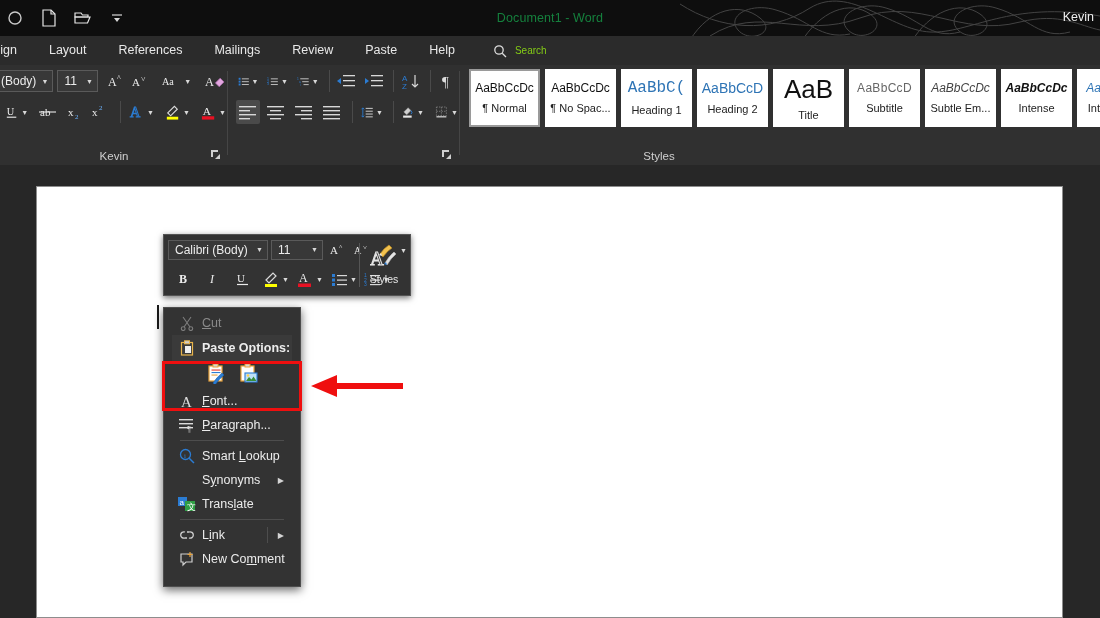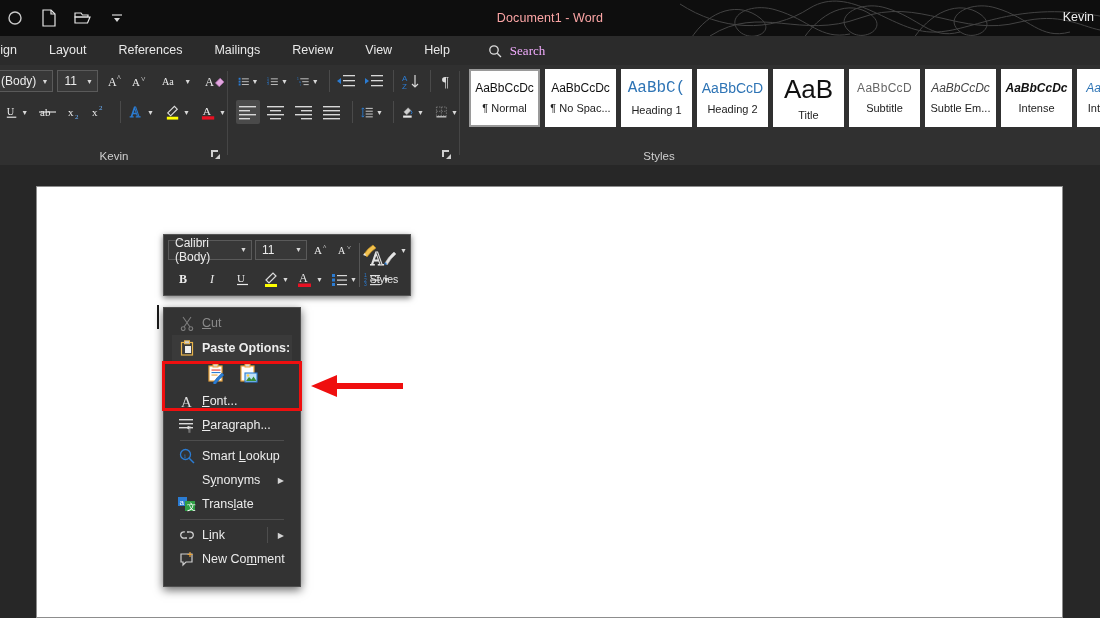--- a/index.html
+++ b/index.html
@@ -18,33 +18,33 @@
     position:absolute; left:0; top:0; width:1100px; height:36px;
     background:#0e0e0e;
     display:flex; align-items:center;
   }
   .titlebar .swirl { position:absolute; right:0; top:0; width:420px; height:36px; opacity:.42; pointer-events:none; }
   .qat { display:flex; align-items:center; gap:12px; padding-left:4px; z-index:2; }
   .qat-btn { width:22px; height:22px; display:flex; align-items:center; justify-content:center; cursor:pointer; }
   .qat-btn svg { display:block; }
   .title-text {
     position:absolute; left:0; right:0; text-align:center;
-    font-size:12.5px; color:#fca5a5; letter-spacing:.1px; z-index:2;
+    font-size:12.5px; color:#15803d; letter-spacing:.1px; z-index:2;
   }
   .acct { position:absolute; right:6px; top:10px; font-size:12.5px; color:#f0f0f0; z-index:2; cursor:pointer;}
 
   
   .tabbar {
     position:absolute; left:0; top:36px; width:1100px; height:29px;
     background:#2b2b2b; display:flex; align-items:center;
   }
   .tab { padding:0 16px; height:29px; line-height:29px; font-size:12.5px; color:#e8e8e8; cursor:pointer; white-space:nowrap; }
   .tab:first-child { padding-left:0; margin-left:-6px; }
   .searchbox { display:flex; align-items:center; gap:8px; margin-left:22px; cursor:text; }
-  .searchbox .lbl { font-size:13px; color:#f0abfc;font-family:Liberation Serif, serif; }
+  .searchbox .lbl { font-size:10px; color:#84cc16; }
 
   
   .ribbon {
     position:absolute; left:0; top:65px; width:1100px; height:100px;
     background:#303030;
   }
   .rb-row { display:flex; align-items:center; height:30px; }
   .grp { position:absolute; top:0; height:100px; }
   .grp-label {
     position:absolute; bottom:3px; width:100%; text-align:center;
@@ -169,21 +169,21 @@
     <div class="title-text">Document1  -  Word</div>
     <div class="acct">Kevin</div>
   </div>
 
   <div class="tabbar">
     <div class="tab">sign</div>
     <div class="tab">Layout</div>
     <div class="tab">References</div>
     <div class="tab">Mailings</div>
     <div class="tab">Review</div>
-    <div class="tab">View</div>
+    <div class="tab">Paste</div>
     <div class="tab">Help</div>
     <div class="searchbox">
       <svg width="14" height="14" viewBox="0 0 14 14">
         <circle cx="6" cy="6" r="4.2" fill="none" stroke="#dcdcdc" stroke-width="1.3"></circle>
         <path d="M9.2,9.2 L13,13" stroke="#dcdcdc" stroke-width="1.3"></path>
       </svg>
       <span class="lbl">Search</span>
     </div>
   </div>
 
@@ -466,21 +466,21 @@
     </div>
   </div>
 
   <div class="pagearea">
     <div class="page"></div>
   </div>
   <div class="caret-ibeam"></div>
 
   <div class="mini">
     <div class="mini-row">
-      <div class="combo" style="width:84px;">
+      <div class="combo" style="width:100px;">
         <span>Calibri (Body)</span>
         <span class="caret">▼</span>
       </div>
       <div class="combo" style="width:52px; margin-left:3px;">
         <span>11</span>
         <span class="caret">▼</span>
       </div>
       <div class="btn" style="margin-left:3px;">
         <svg width="17" height="15" viewBox="0 0 17 15">
             <text x="0" y="12" font-size="11" fill="#ececec" font-family="Liberation Serif, serif">A</text>

